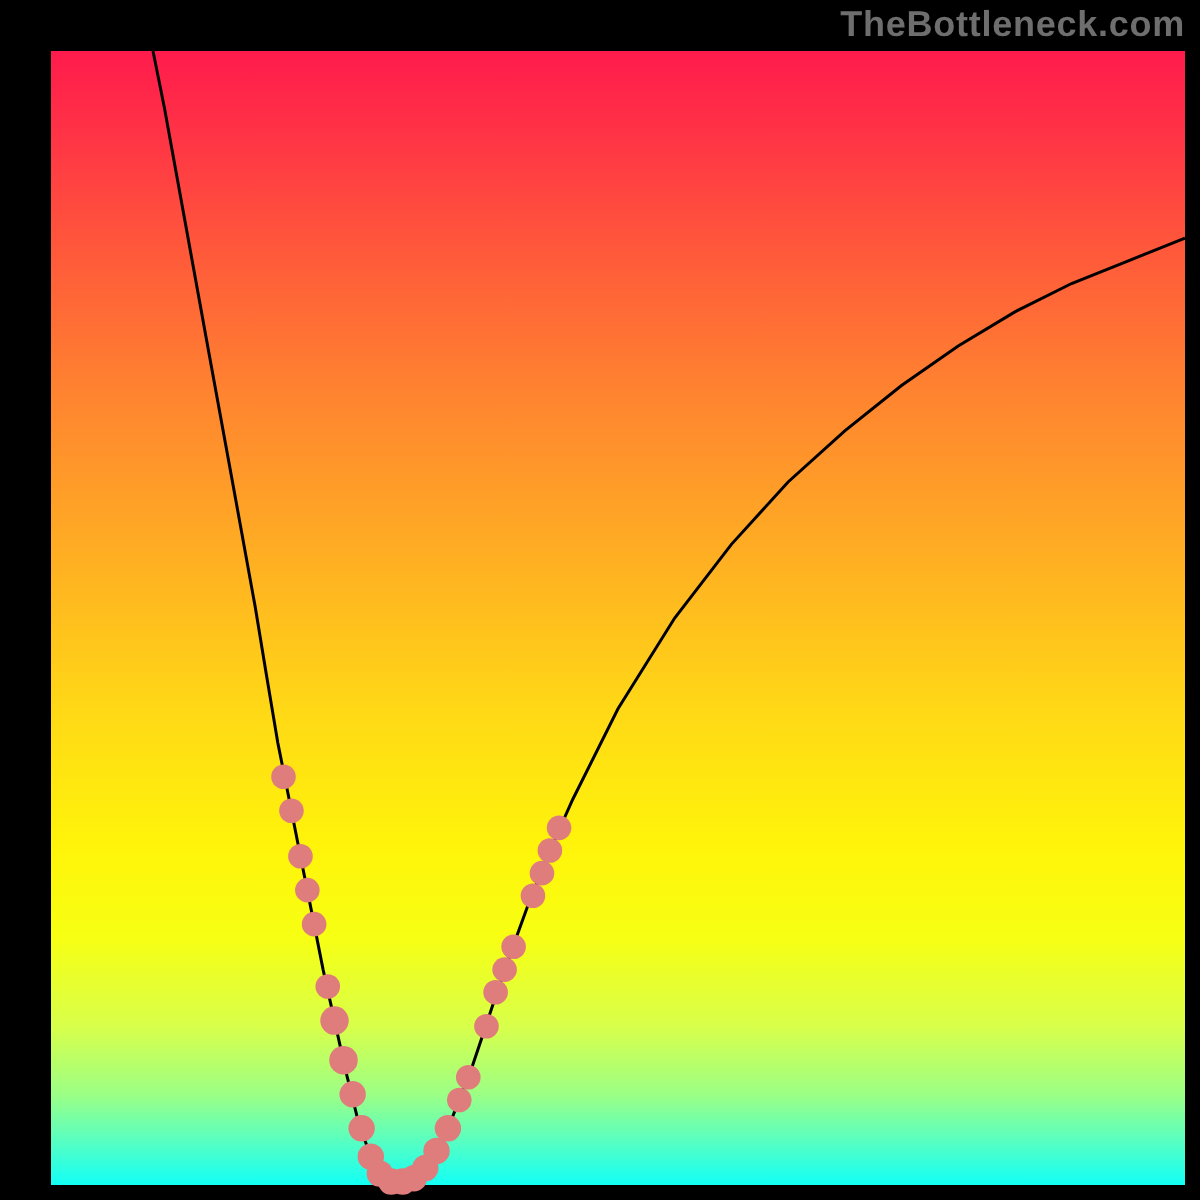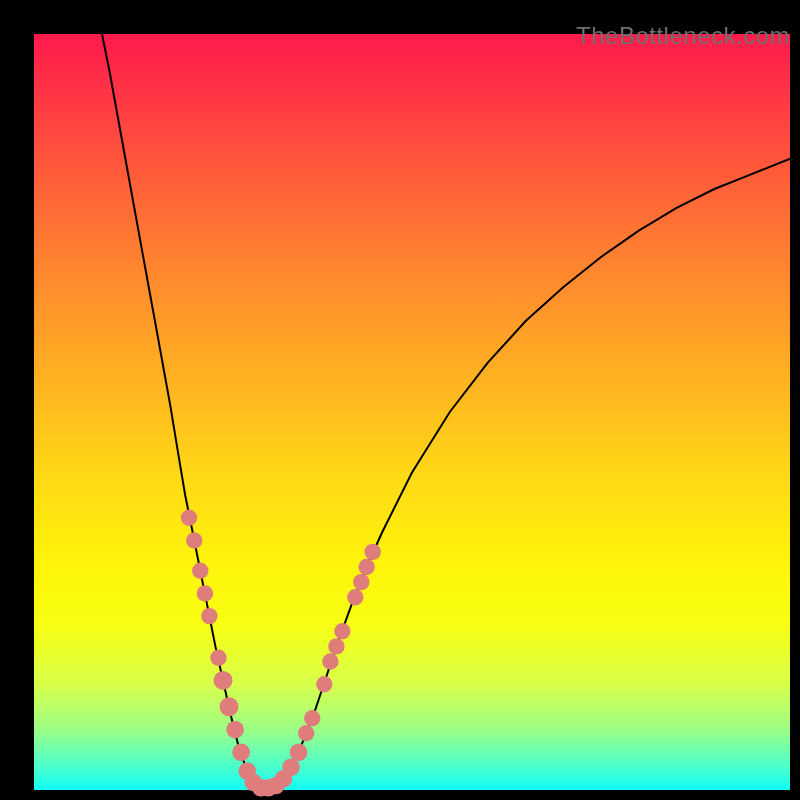--- a/index.html
+++ b/index.html
@@ -33,25 +33,25 @@
         #ffd816 58%,
         #fff40a 70%,
         #f7ff12 78%,
         #d8ff4a 86%,
         #9cff85 92%,
         #5affc0 96%,
         #12fff6 100%);
     }
     .watermark {
       position: absolute;
-      top: 22px;
+      top: 3px;
       right: 10px;
       color: #6e6e6e;
       font-size: 24px;
-      font-weight: 400;
+      font-weight: 700;
       letter-spacing: 0.5px;
       user-select: none;
     }
     svg.curve {
       position: absolute;
       top: 0;
       left: 0;
       width: 756px;
       height: 756px;
       overflow: visible;

